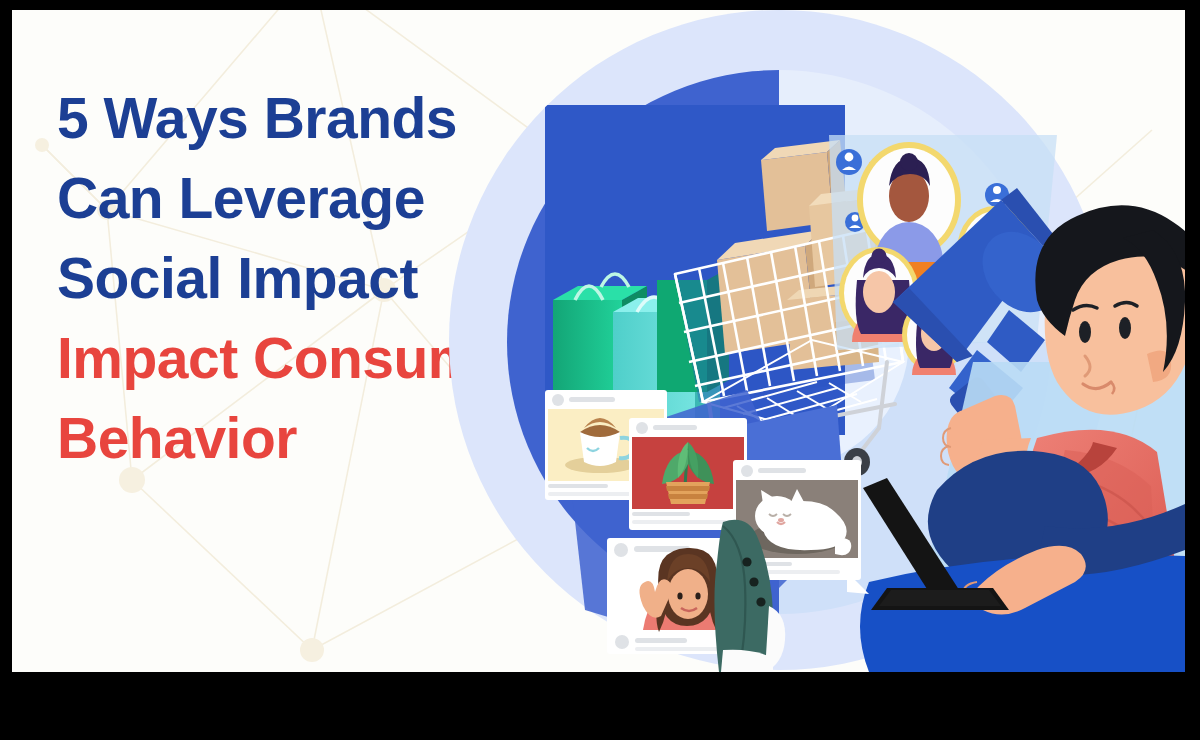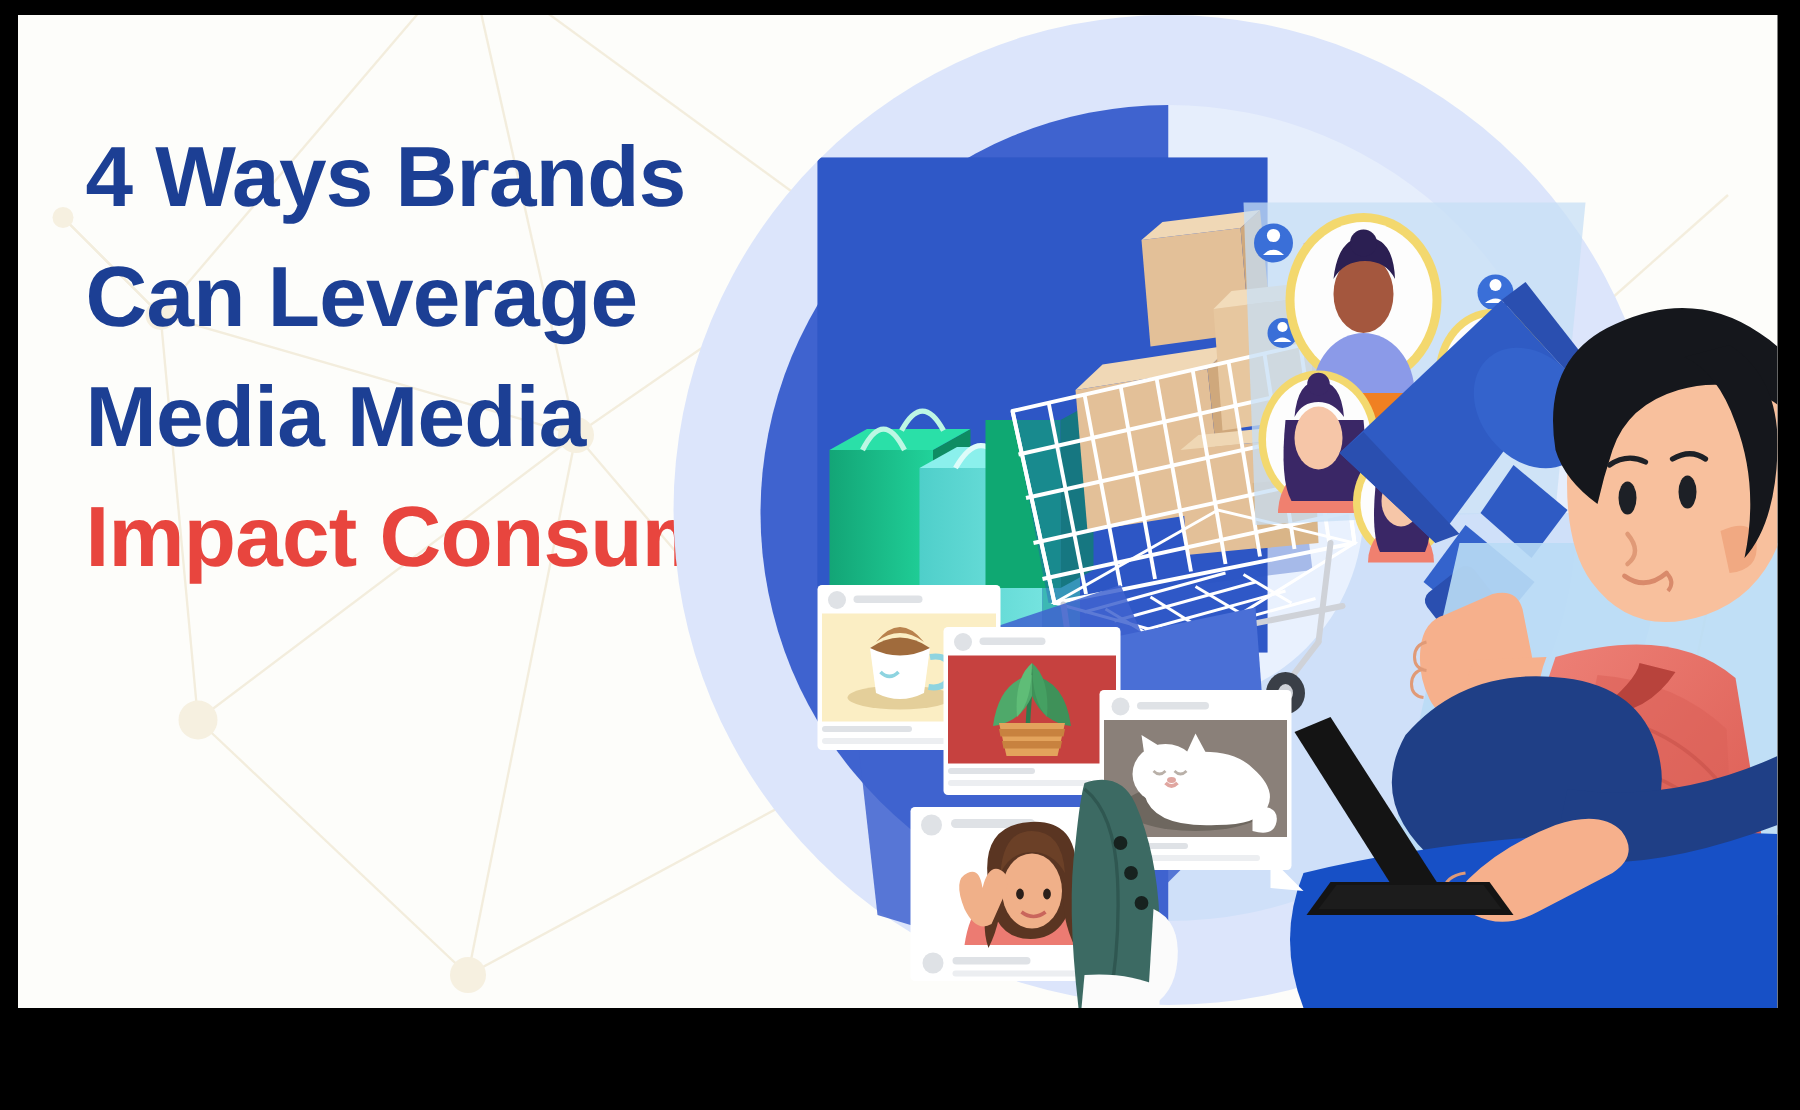--- a/index.html
+++ b/index.html
@@ -60,24 +60,25 @@
       <circle cx="120" cy="470" r="13"></circle>
       <circle cx="300" cy="640" r="12"></circle>
       <circle cx="560" cy="500" r="8"></circle>
       <circle cx="1140" cy="330" r="14"></circle>
       <circle cx="1100" cy="520" r="8"></circle>
       <circle cx="1050" cy="200" r="7"></circle>
     </g>
   </svg>
 
   <div id="headline">
-    <span class="hl navy">4 Ways Brands</span>
+    <span class="hl navy">5 Ways Brands</span>
     <span class="hl navy">Can Leverage</span>
-    <span class="hl navy">Media Media</span>
+    <span class="hl navy">Social Impact</span>
     <span class="hl red">Impact Consumer</span>
+    <span class="hl red">Behavior</span>
   </div>
 
   <div id="illustration">
   <svg width="768" height="662" viewBox="0 0 768 662" aria-hidden="true">
 
     <defs>
       <clipPath id="clipOuter">
             <circle cx="362" cy="330" r="330"></circle>
           </clipPath>
       <clipPath id="clipMid">

